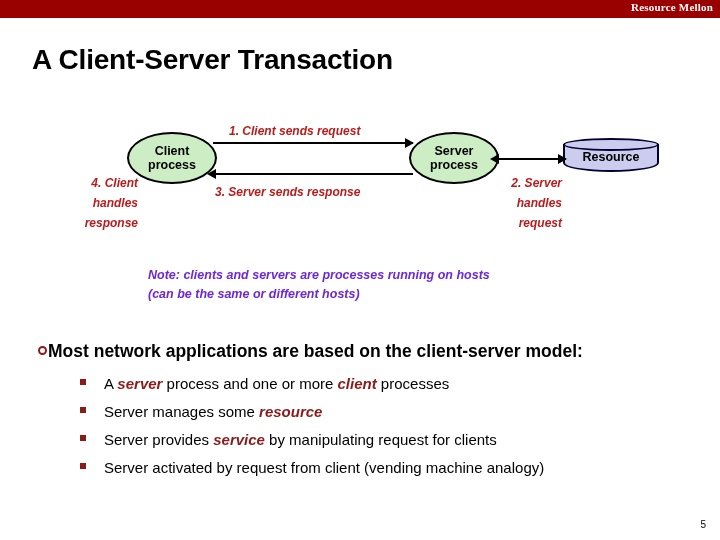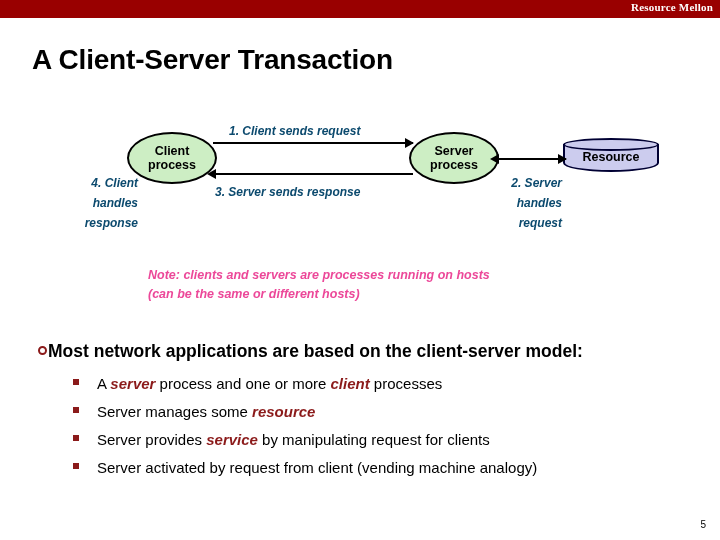--- a/index.html
+++ b/index.html
@@ -133,38 +133,38 @@
   #sr-line      { left: 496px; top: 48px; width: 70px; }
   #sr-head-right{ left: 558px; top: 44px; }
   #sr-head-left { left: 490px; top: 44px; }
 
   
   .diag-label {
     position: absolute;
     font-size: 12px;
     font-weight: bold;
     font-style: italic;
-    color: #0c4a6e;
+    color: #b91c1c;
     line-height: 1.68;
     white-space: nowrap;
   }
   #label-step1 { left: 229px; top: 11px; }
   #label-step3 { left: 215px; top: 72px; }
   #label-step4 { left: 48px;  top: 63px; width: 90px; text-align: right; white-space: normal; }
   #label-step2 { left: 476px; top: 63px; width: 86px; text-align: right; white-space: normal; }
 
   
   #diagram-note {
     position: absolute;
     left: 148px; top: 266px;
     width: 440px;
     font-size: 12.5px;
     font-weight: bold;
     font-style: italic;
-    color: #ec4899;
+    color: #6d28d9;
     line-height: 1.55;
   }
 
   
   #bullet-section {
     position: absolute;
     left: 0; top: 340px;
     width: 720px;
   }
   #bullet-l1 {
@@ -178,21 +178,21 @@
   #bullet-l1 .marker-o {
     position: absolute;
     left: 38px; top: 6px;
     width: 9px; height: 9px;
     border: 2px solid #8b1a1a;
     border-radius: 50%;
     box-sizing: border-box;
   }
   #sublist {
     list-style: none;
-    margin: 9px 0 0 1px;
+    margin: 9px 0 0 8px;
     padding: 0;
   }
   #sublist li {
     position: relative;
     padding-left: 96px;
     margin-bottom: 7px;
     font-size: 15px;
     color: #000000;
     line-height: 1.4;
   }

